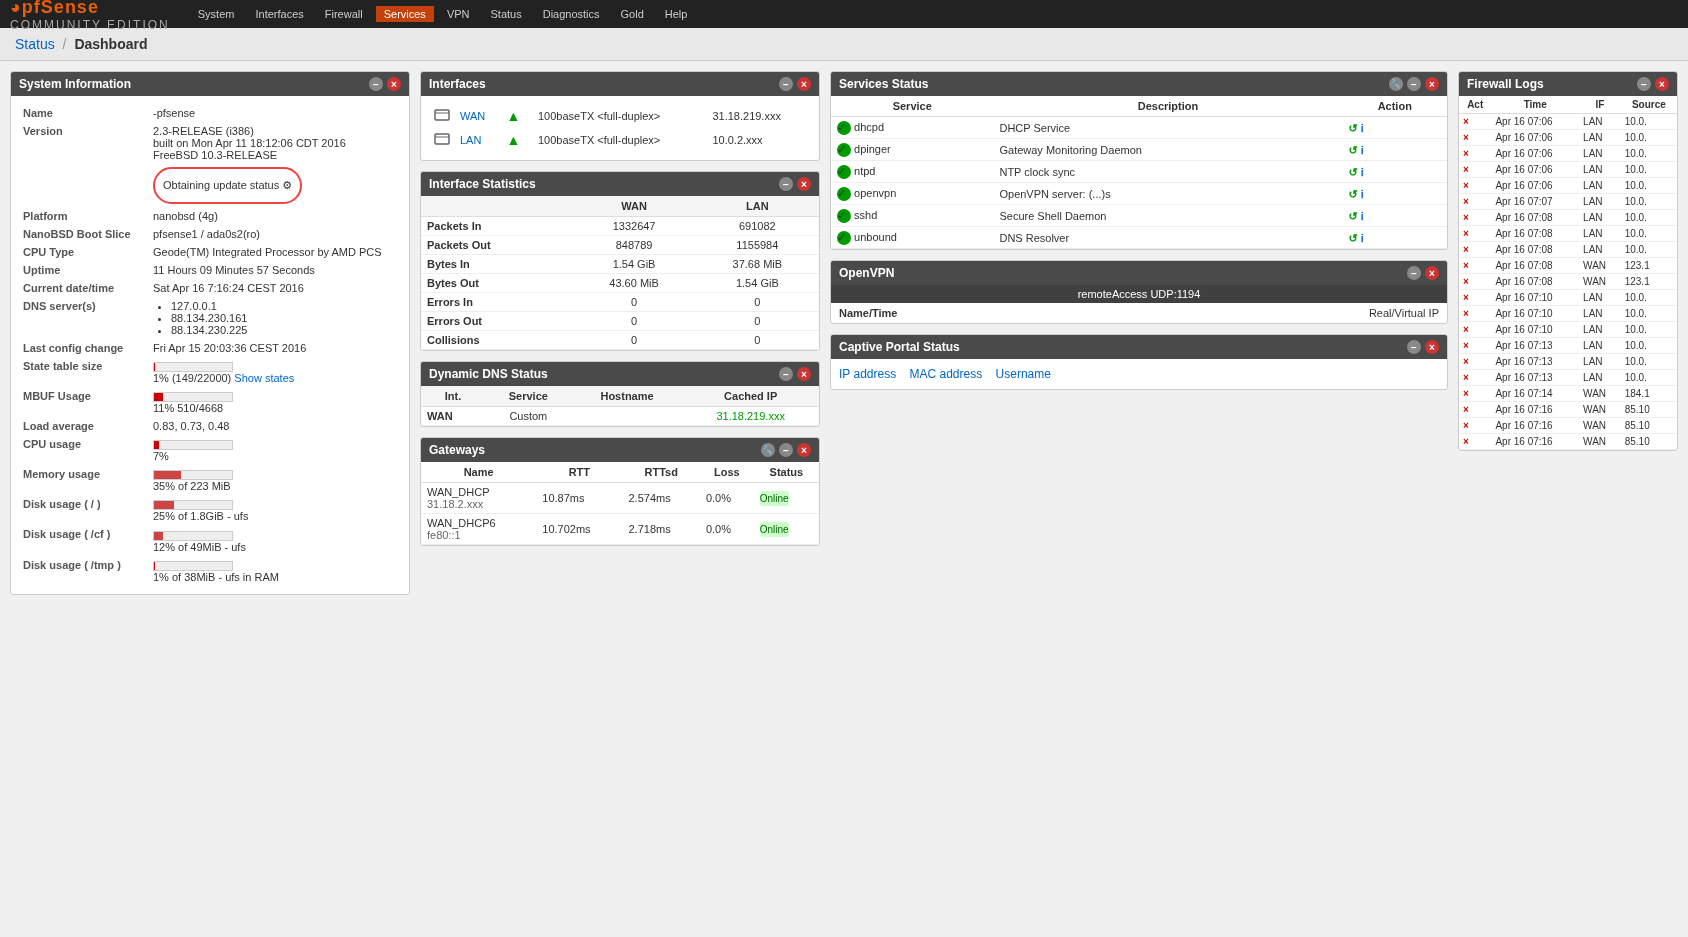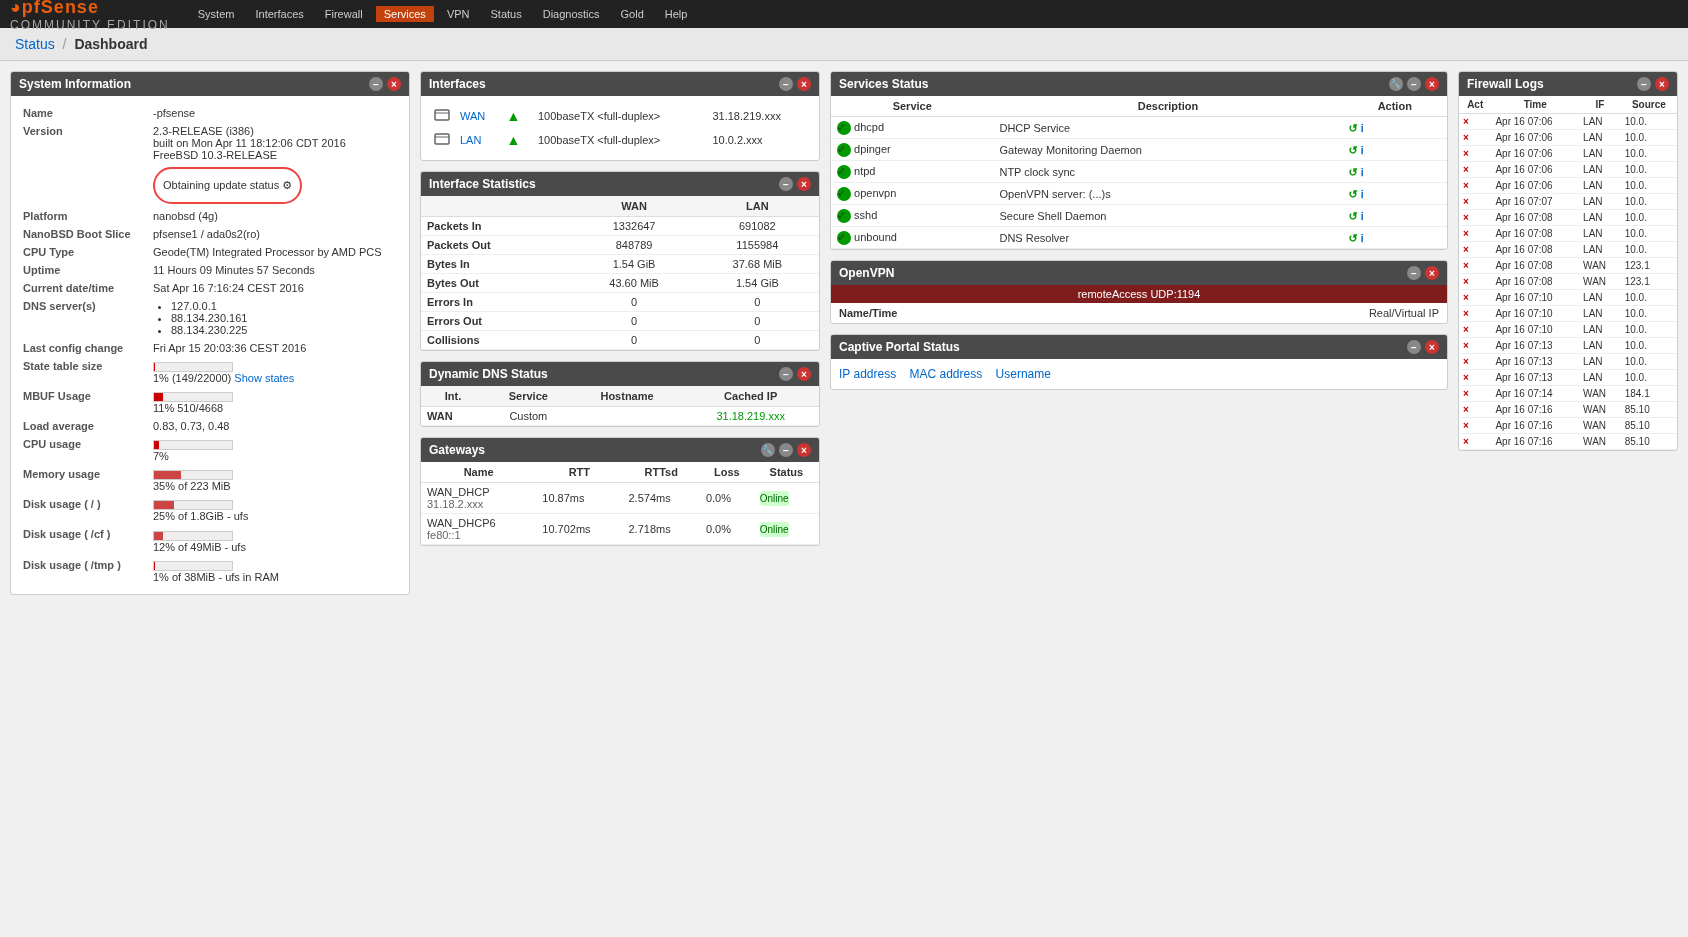--- a/index.html
+++ b/index.html
@@ -150,21 +150,21 @@
     .gw-table td { padding: 3px 6px; border-bottom: 1px solid #eee; }
     .status-online { background: #cfc; color: #060; padding: 2px 0; border-radius: 3px; font-size: 10px; }
 
     
     .fw-table { width: 100%; border-collapse: collapse; font-size: 10px; }
     .fw-table th { padding: 3px 4px; font-weight: bold; border-bottom: 1px solid #ddd; white-space: nowrap; }
     .fw-table td { padding: 2px 4px; border-bottom: 1px solid #eee; white-space: nowrap; }
     .fw-block { color: #c00; font-weight: bold; }
 
     
-    .ovpn-header { background: #7f1d1d; color: #fff; padding: 3px 6px; font-size: 11px; text-align: center; }
+    .ovpn-header { background: #404040; color: #fff; padding: 3px 6px; font-size: 11px; text-align: center; }
     .ovpn-row { display: flex; padding: 4px 8px; font-size: 11px; }
     .ovpn-row span:first-child { flex: 1; font-weight: bold; }
 
     
     .col { display: flex; flex-direction: column; }
 
     .link-blue { color: #06c; cursor: pointer; text-decoration: none; }
 
     .col1 { } 
     .col2 { }

